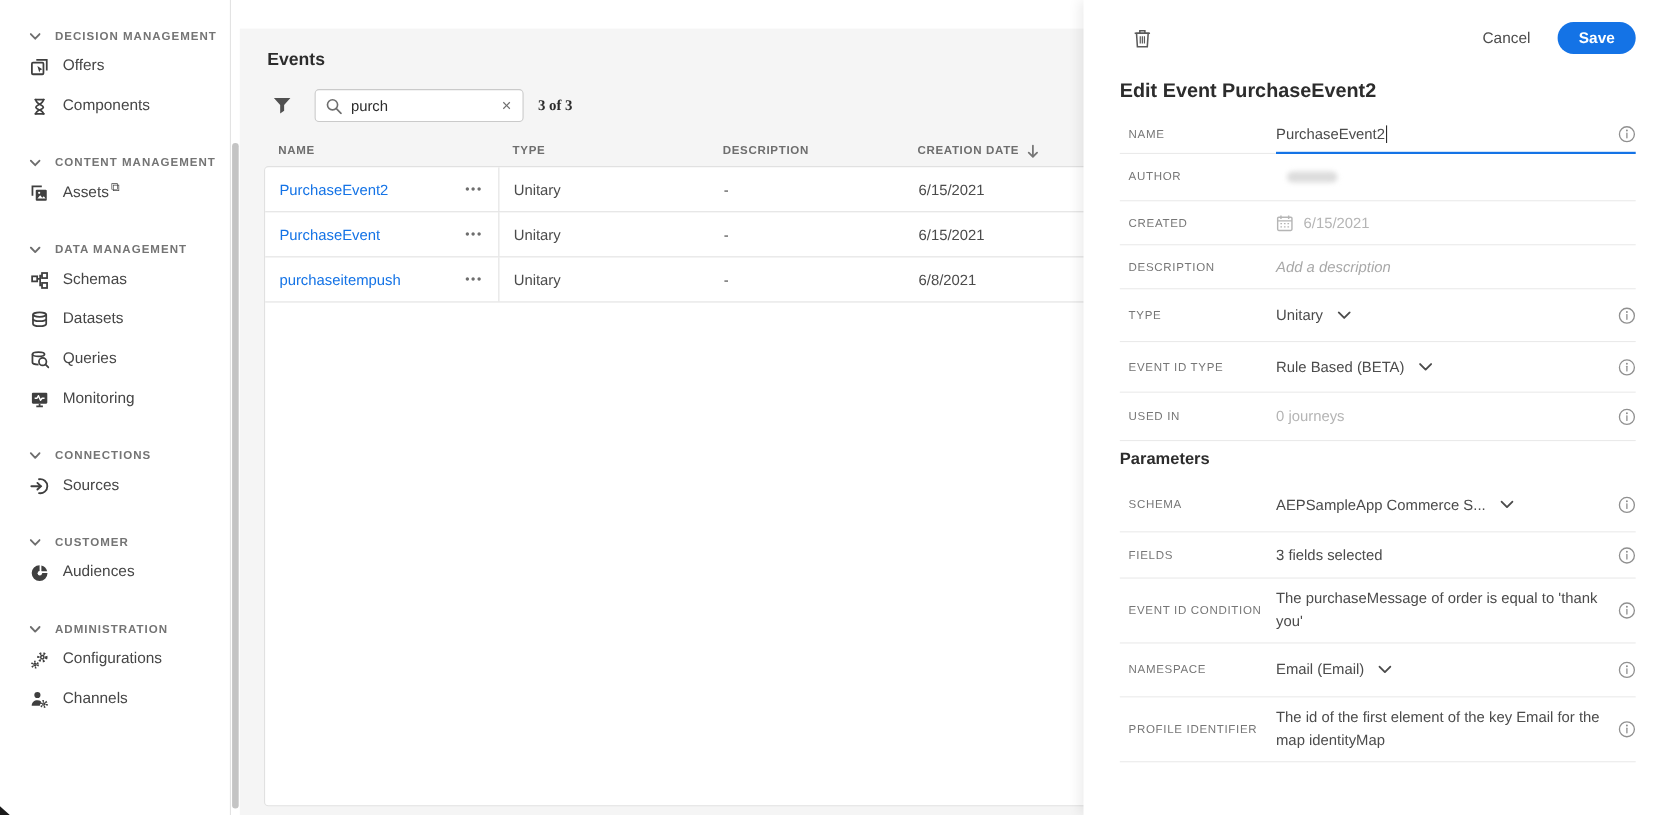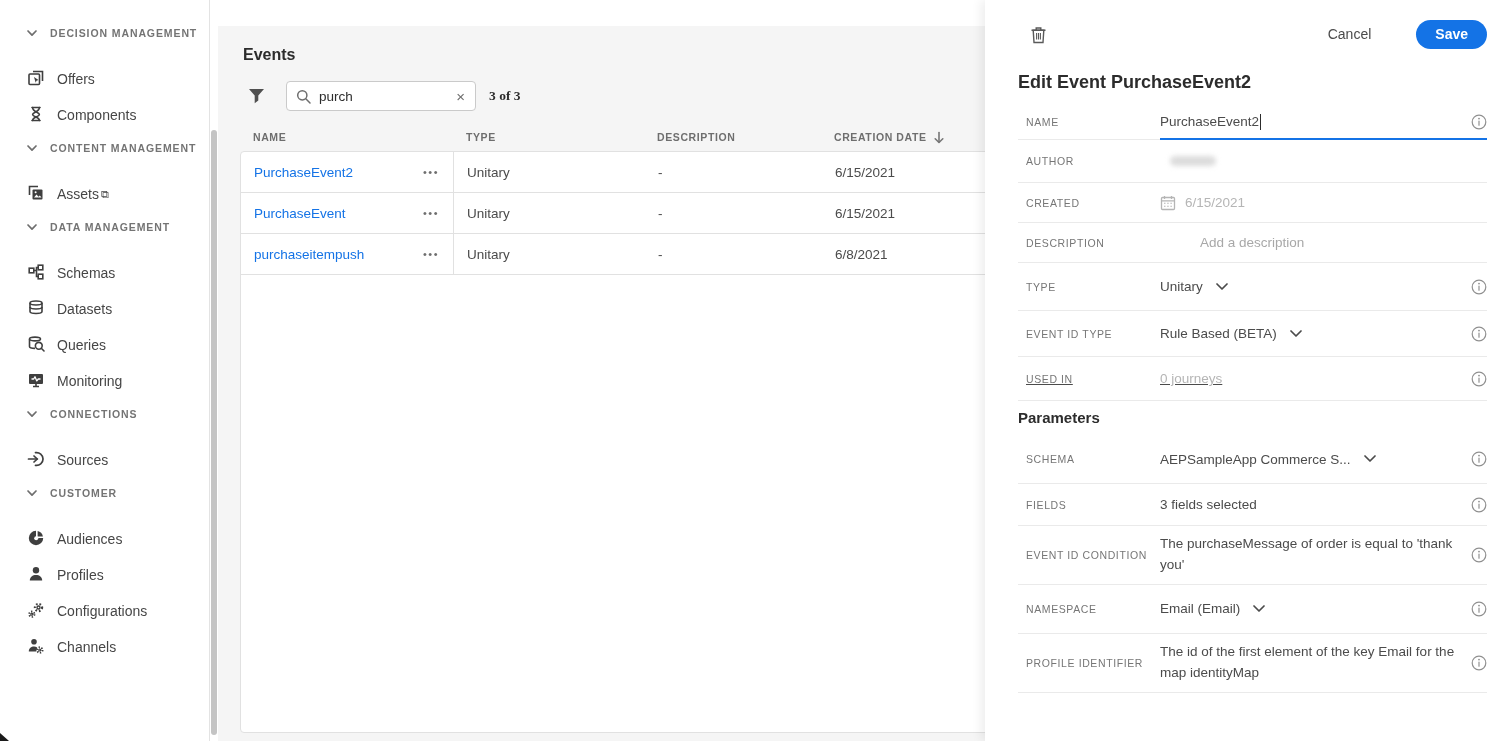--- a/index.html
+++ b/index.html
@@ -6,21 +6,21 @@
   html,body { width:1512px; height:741px; overflow:hidden; }
   body { font-family:"Liberation Sans","DejaVu Sans",sans-serif; color:#4b4b4b; background:#fff; }
   .app { position:relative; display:flex; width:1512px; height:741px; }
 
   
   .sidebar { position:relative; width:218px; background:#fff; padding-top:15px; flex:none; }
   .sidebar::after { content:""; position:absolute; top:0; bottom:0; right:8px; width:1px; background:#e3e3e3; }
   .nav-section { display:flex; align-items:center; height:36px; margin-top:7px; padding-left:27px; cursor:pointer; }
   .nav-section .sec-label { margin-left:13px; font-size:10.5px; font-weight:bold; letter-spacing:.9px; color:#747474; }
   .nav-section.first { margin-top:0; }
-  .nav-item { display:flex; align-items:flex-end; height:36px; padding-left:26px; cursor:pointer; }
+  .nav-item { display:flex; align-items:flex-start; height:36px; padding-left:26px; cursor:pointer; }
   .nav-item .ico { width:19px; height:19px; display:flex; align-items:center; justify-content:center; flex:none; }
   .nav-item .item-label { margin-left:12px; font-size:14px; color:#464646; }
   .ext { font-size:11px; margin-left:2px; color:#464646; position:relative; top:-1px; }
   .sidebar-thumb { position:absolute; left:211px; top:130px; width:6px; height:605px; border-radius:3px; background:#c4c4c4; z-index:5; }
   .corner-fragment { position:absolute; left:0px; bottom:0px; width:0; height:0; border-left:9px solid #1a1a1a; border-top:8px solid transparent; z-index:6; }
 
   
   .events-panel { flex:1; background:#f5f5f5; padding-left:22px; position:relative; overflow:hidden;margin-top:26px; }
   .events-title { margin:20px 0 0 3px; font-size:16px; font-weight:bold; color:#2c2c2c; }
   .toolbar { display:flex; align-items:center; margin-top:17px; height:30px; }
@@ -35,44 +35,44 @@
   .th { font-size:10.5px; font-weight:bold; letter-spacing:.6px; color:#6e6e6e; padding-left:13px; display:flex; align-items:center; gap:6px; }
   .table-card { background:#fff; border:1px solid #e1e1e1; border-radius:4px; height:582px; margin-right:10px; overflow:hidden; }
   .trow { height:41px; align-items:center; border-bottom:1px solid #e1e1e1; cursor:pointer; }
   .tcell { font-size:13.5px; color:#4b4b4b; padding-left:13px; }
   .name-cell { display:flex; align-items:center; justify-content:space-between; height:100%; border-right:1px solid #e1e1e1; padding-right:14px; }
   .event-link { color:#1473e6; text-decoration:none; font-size:13.5px; }
   .more-btn { color:#6e6e6e; font-size:11px; letter-spacing:1.5px; cursor:pointer; background:none; border:none; font-family:inherit; }
 
   
   .edit-panel { position:absolute; top:0; right:0; width:527px; height:741px; background:#fff; box-shadow:-4px 0 10px rgba(0,0,0,.07); padding:0 25px 0 33px; z-index:10; }
-  .panel-header { display:flex; align-items:center; margin-top:20px; height:28px;gap:20px; }
+  .panel-header { display:flex; align-items:center; margin-top:20px; height:28px; }
   .trash-btn { width:22px; height:22px; margin-left:9px; background:none; border:none; cursor:pointer; display:flex; align-items:center; justify-content:center; }
   .spacer { flex:1; }
   .cancel-btn { background:none; border:none; font-size:14px; color:#4b4b4b; cursor:pointer; font-family:inherit; margin-right:25px; }
   .save-btn { background:#1473e6; color:#fff; border:none; border-radius:15px; height:29px; padding:0 19px; font-size:14px; font-weight:bold; cursor:pointer; font-family:inherit; }
   .edit-title { margin-top:24px; font-size:18px; font-weight:bold; color:#2c2c2c; }
   .form { margin-top:11px; }
   .frow { display:flex; align-items:center; border-bottom:1px solid #eaeaea; position:relative; }
   .flabel { width:142px; padding-left:8px; font-size:10.5px; letter-spacing:.6px; color:#767676; flex:none; }
   .fvalue { flex:1; font-size:13.5px; color:#4b4b4b; display:flex; align-items:center; min-width:0; }
   .finfo { flex:none; width:16px; height:16px; margin-left:10px; display:flex; align-items:center; justify-content:center; cursor:pointer; }
   .gray-val { color:#b5b5b5; }
-  .placeholder { color:#a8a8a8;margin-left:40px; }
+  .placeholder { font-style:italic; color:#a8a8a8; }
   .caret { width:1px; height:16px; background:#2c2c2c; margin-left:1px; }
   .blue-underline { position:absolute; left:142px; right:0; bottom:-1px; height:2px; background:#1473e6; }
   .blur-blob { width:46px; height:10px; border-radius:5px; background:#dcdcdc; filter:blur(2.5px); margin-left:10px; }
   .dropdown { display:flex; align-items:center; gap:13px; cursor:pointer; min-width:0; }
   .dropdown .dval { white-space:nowrap; overflow:hidden; text-overflow:ellipsis; }
   .wrap-val { line-height:1.55; max-width:312px; padding:8px 0; }
   .cal-ico { margin-right:9px; display:flex; }
   .params-title { margin-top:8px; font-size:15px; font-weight:bold; color:#2c2c2c; }
   .form.params { margin-top:9px; }
   .h36{min-height:36px;} .h40{min-height:40px;} .h42{min-height:42px;} .h43{min-height:43px;}
-  .h44{min-height:44px;text-decoration:underline;} .h46{min-height:46px;} .h48{min-height:48px;} .h49{min-height:49px;} .h56{min-height:56px;}
+  .h44{min-height:44px;} .h46{min-height:46px;} .h48{min-height:48px;} .h49{min-height:49px;} .h56{min-height:56px;}
 </style>
 </head>
 <body>
 
 <div class="app">
 
   <aside class="sidebar">
 
     <div class="nav-section first">
       <svg width="10" height="7" viewBox="0 0 10 7">
@@ -205,31 +205,28 @@
       <span class="ico">
           <svg width="18" height="18" viewBox="0 0 18 18">
             <path d="M9 9V1.8A7.2 7.2 0 1 0 16.2 9z" fill="#3f3f3f"></path>
             <path d="M10.6 7.4V2.1A7.2 7.2 0 0 1 15.9 7.4z" fill="#3f3f3f"></path>
             <circle cx="9.2" cy="9.2" r="2" fill="#fff"></circle>
           </svg>
         </span>
       <span class="item-label">Audiences</span>
     </div>
 
-    <div class="nav-item">
-      <span class="ico">
-          <svg width="18" height="18" viewBox="0 0 18 18">
-            <circle cx="9" cy="5.2" r="3.2" fill="#3f3f3f"></circle>
-            <path d="M2.8 15.5c0-3.6 2.8-5.6 6.2-5.6s6.2 2 6.2 5.6z" fill="#3f3f3f"></path>
-          </svg>
-        </span>
-      <span class="item-label">Profiles</span>
-    </div>
-
-
+
+
+    <div class="nav-section">
+      <svg width="10" height="7" viewBox="0 0 10 7">
+          <polyline points="1,1 5,5.2 9,1" fill="none" stroke="#6e6e6e" stroke-width="1.7" stroke-linecap="round" stroke-linejoin="round"></polyline>
+        </svg>
+      <span class="sec-label">ADMINISTRATION</span>
+    </div>
 
     <div class="nav-item">
       <span class="ico">
           <svg width="18" height="18" viewBox="0 0 18 18" fill="none" stroke="#3f3f3f">
             <circle cx="11.5" cy="6.5" r="3.6" stroke-width="2.2" stroke-dasharray="1.6 1.9"></circle>
             <circle cx="11.5" cy="6.5" r="1.5" stroke-width="1.4"></circle>
             <circle cx="4.8" cy="13.2" r="2.6" stroke-width="2" stroke-dasharray="1.3 1.5"></circle>
             <circle cx="4.8" cy="13.2" r="1" stroke-width="1.2"></circle>
           </svg>
         </span>

